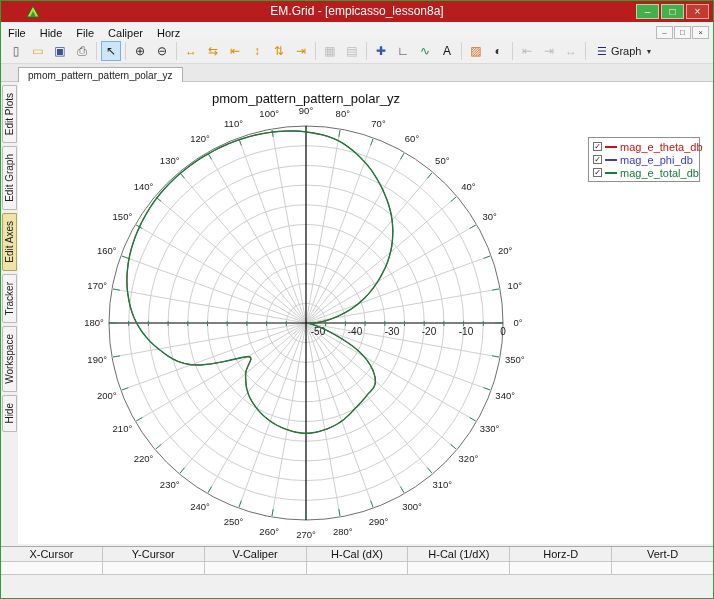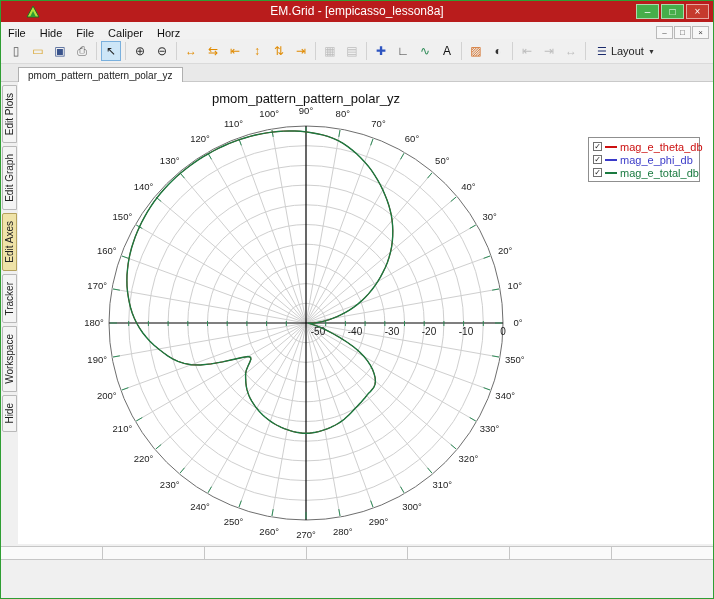--- a/index.html
+++ b/index.html
@@ -120,21 +120,21 @@
       <span class="tsep"></span>
       <span class="tbtn" style="color: rgb(210, 105, 30);">▨</span>
       <span class="tbtn" style="color: rgb(51, 51, 51);">◐</span>
       <span class="tsep"></span>
       <span class="tbtn" style="color: rgb(189, 189, 189);">⇤</span>
       <span class="tbtn" style="color: rgb(189, 189, 189);">⇥</span>
       <span class="tbtn" style="color: rgb(189, 189, 189);">↔</span>
       <span class="tsep"></span>
       <span class="layout-btn">
         <span class="licon" style="color: rgb(26, 42, 108);">☰</span>
-        <span>Layout</span>
+        <span>Graph</span>
         <span class="caret">▼</span>
       </span>
     </div>
 
   <div class="tabrow" id="tabrow"><span class="doc-tab selected">pmom_pattern_pattern_polar_yz</span></div>
 
   <div class="sidebar" id="sidebar">
       <div class="side-tab">
         <span>Edit Plots</span>
       </div>
@@ -315,20 +315,29 @@
         </div>
         <div class="lrow">
           <span class="cb">✓</span>
           <span class="swatch" style="background: rgb(26, 122, 64);"></span>
           <span class="llabel" style="color: rgb(26, 122, 64);">mag_e_total_db</span>
         </div>
       </div>
   </div>
 
   <div class="statusbar">
+    <div class="srow" id="status-headers">
+        <span class="scell">X-Cursor</span>
+        <span class="scell">Y-Cursor</span>
+        <span class="scell">V-Caliper</span>
+        <span class="scell">H-Cal (dX)</span>
+        <span class="scell">H-Cal (1/dX)</span>
+        <span class="scell">Horz-D</span>
+        <span class="scell">Vert-D</span>
+      </div>
     <div class="srow values" id="status-values">
         <span class="scell"></span>
         <span class="scell"></span>
         <span class="scell"></span>
         <span class="scell"></span>
         <span class="scell"></span>
         <span class="scell"></span>
         <span class="scell"></span>
       </div>
   </div>

